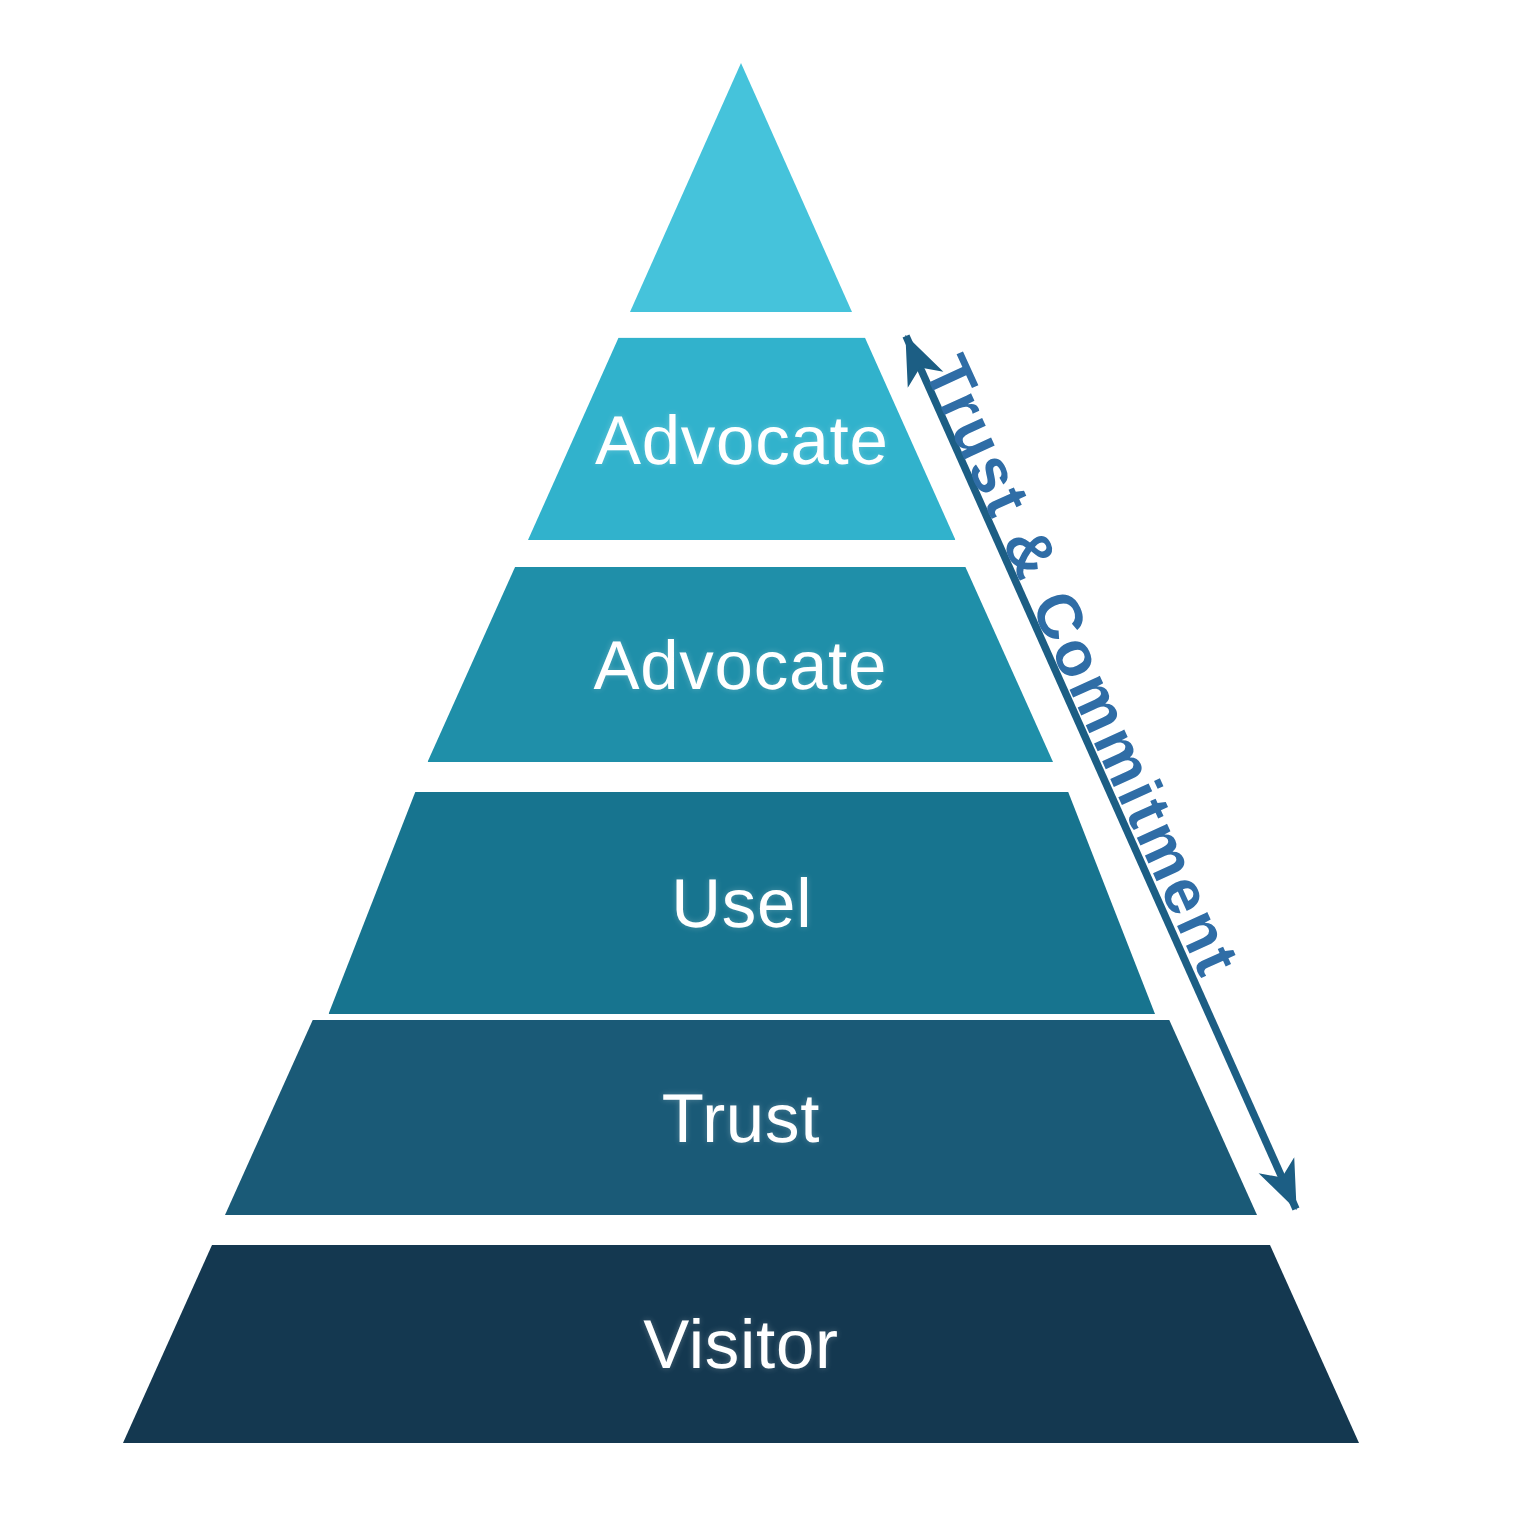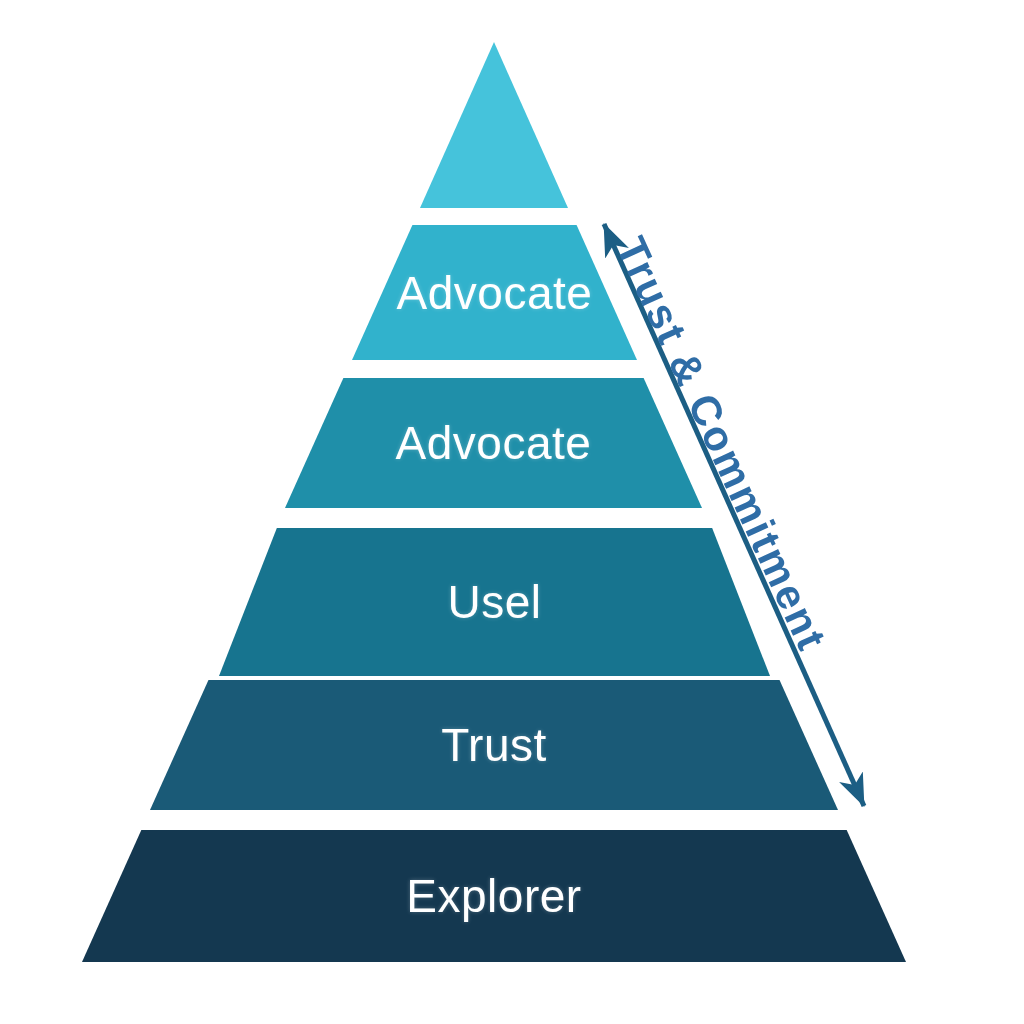--- a/index.html
+++ b/index.html
@@ -88,21 +88,21 @@
 
   <div class="lvl" id="lvl3" style="background: rgb(23, 116, 143);">
     <span class="lbl" style="color: rgb(255, 255, 255);">Usel</span>
   </div>
 
   <div class="lvl" id="lvl4" style="background: rgb(26, 90, 119);">
     <span class="lbl" style="color: rgb(255, 255, 255);">Trust</span>
   </div>
 
   <div class="lvl" id="lvl5" style="background: rgb(20, 56, 80);">
-    <span class="lbl" style="color: rgb(255, 255, 255);">Explorer</span>
+    <span class="lbl" style="color: rgb(255, 255, 255);">Visitor</span>
   </div>
 
   <svg id="arrow-svg" viewBox="0 0 1024 1024" xmlns="http://www.w3.org/2000/svg">
     <defs>
       <marker id="arrow-head" markerUnits="userSpaceOnUse" markerWidth="34" markerHeight="28" refX="32" refY="14" orient="auto-start-reverse">
         <path class="arrow-fill" d="M0,1 L33,14 L0,27 L9,14 Z" fill="#1C5E84"></path>
       </marker>
     </defs>
     <line class="arrow-stroke" x1="604" y1="224" x2="864" y2="806" stroke="#1C5E84" stroke-width="5" marker-start="url(#arrow-head)" marker-end="url(#arrow-head)"></line>
   </svg>

